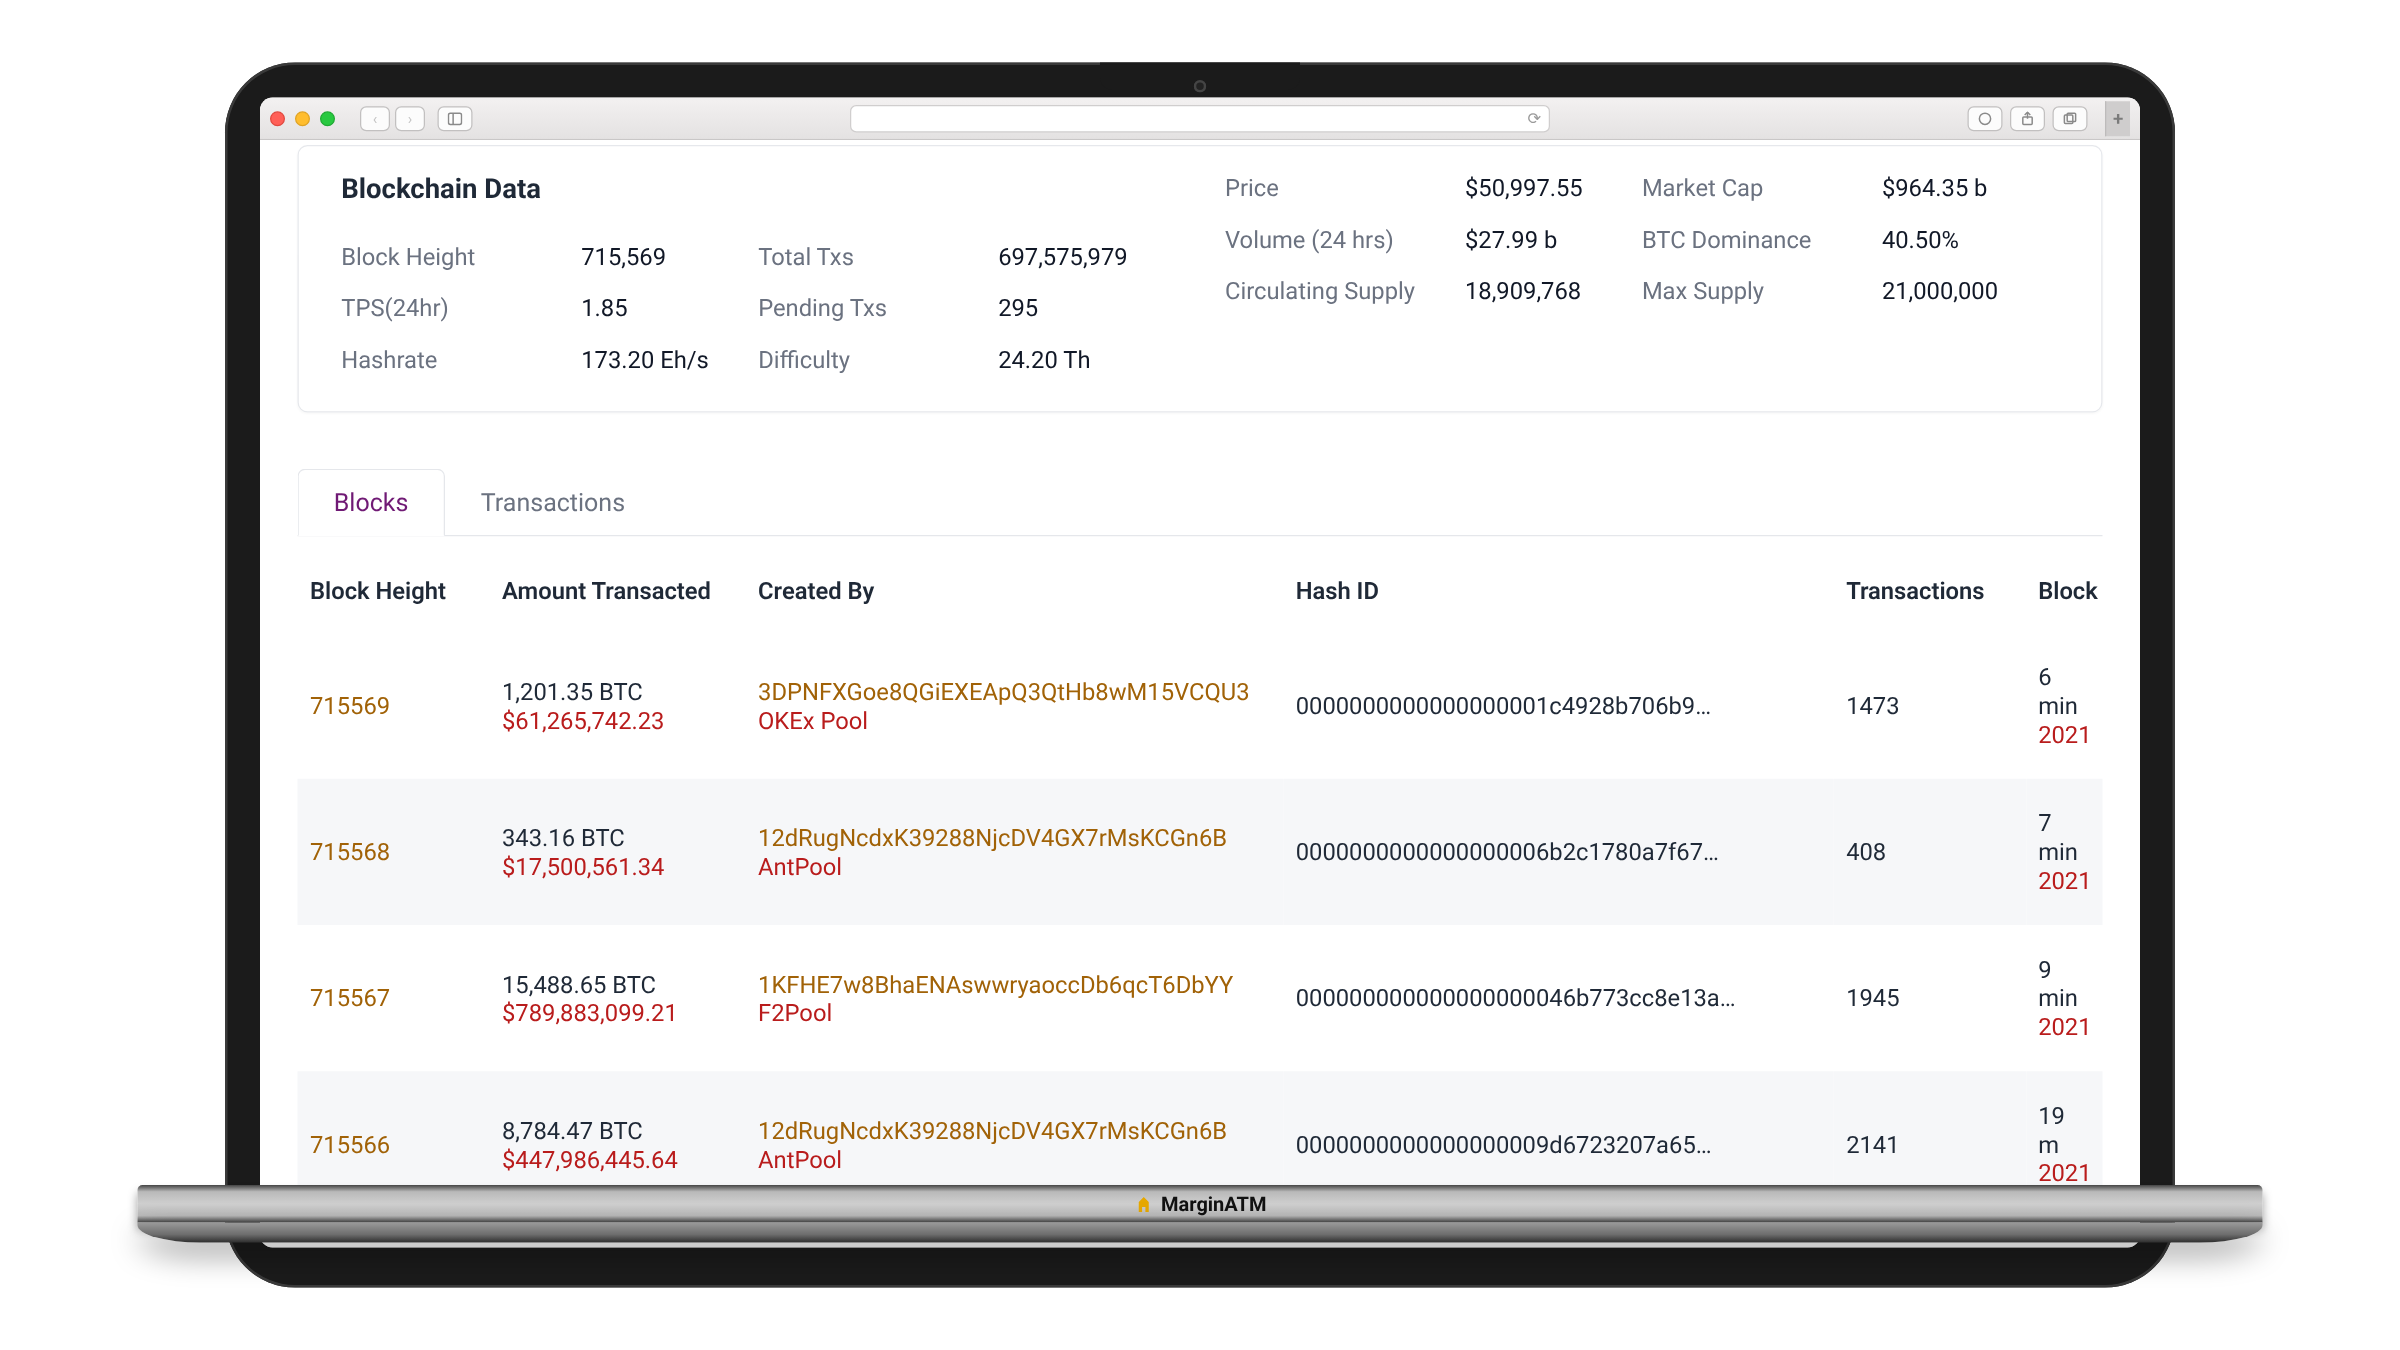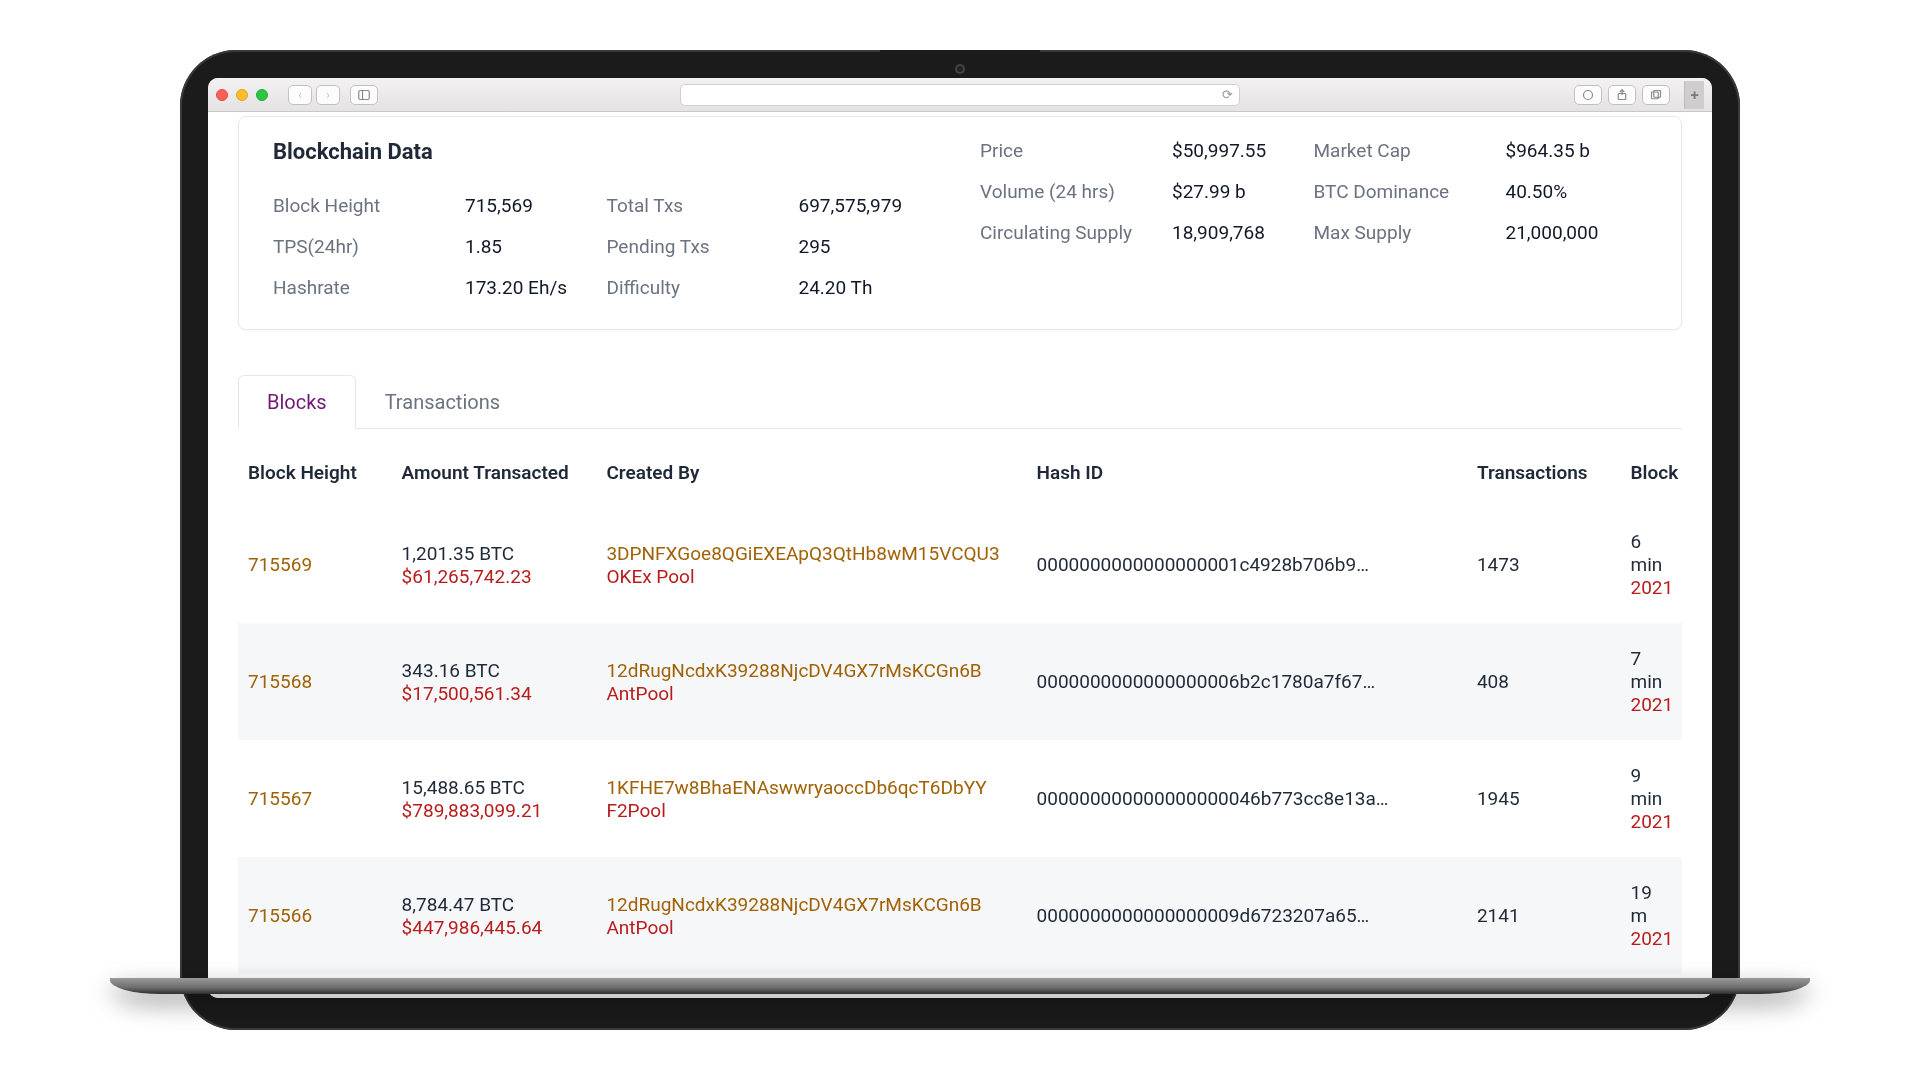--- a/index.html
+++ b/index.html
@@ -284,14 +284,22 @@
                   </td>
                 </tr>
               </tbody>
           </table>
         </div>
 
       </div>
     </div>
   </div>
 
+  <div class="laptop-hinge">
+    <div class="hinge-label">
+      <svg viewBox="0 0 24 24">
+          <path d="M6 22V10l6-6 6 6v12h-4v-6h-4v6z"></path>
+        </svg>
+      <span>MarginATM</span>
+    </div>
+  </div>
   <div class="laptop-base"></div>
 </div>
 
 </body></html>

